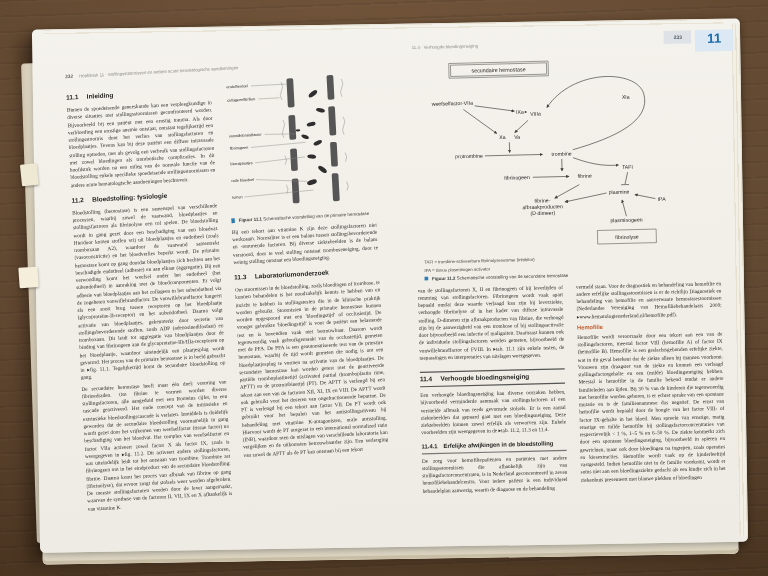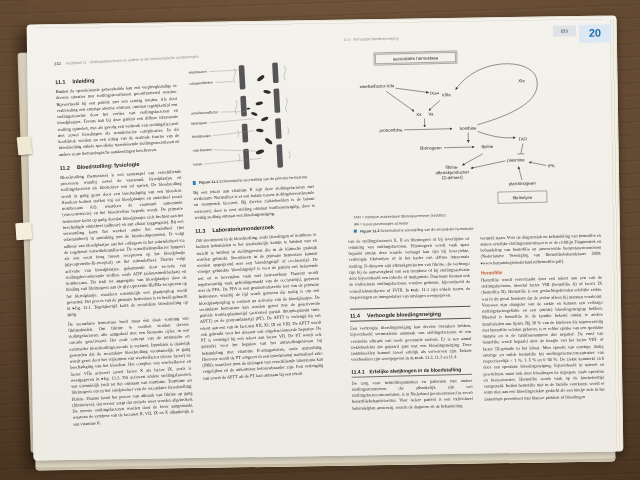--- a/index.html
+++ b/index.html
@@ -151,21 +151,21 @@
           <p class="b">Om stoornissen in de bloedstolling, zoals bloedingen of trombose, te kunnen behandelen is het noodzakelijk kennis te hebben van en inzicht te hebben in stollingstesten die in de klinische praktijk worden gebruikt. Stoornissen in de primaire hemostase kunnen worden opgespoord met een 'bloedingstijd' of occlusietijd. De vroeger gebruikte 'bloedingstijd' is voor de patiënt een belastende test en is bovendien vaak niet betrouwbaar. Daarom wordt tegenwoordig vaak gebruikgemaakt van de occlusietijd, gemeten met de PFA. De PFA is een geautomatiseerde test van de primaire hemostase, waarbij de tijd wordt gemeten die nodig is om een bloedplaatjesplug te vormen na activatie van de bloedplaatjes. De secundaire hemostase kan worden getest met de geactiveerde partiële tromboplastinetijd (activated partial thromboplastin time, APTT) en de protrombinetijd (PT). De APTT is verlengd bij een tekort aan een van de factoren XII, XI, IX en VIII. De APTT wordt ook gebruikt voor het doseren van ongefractioneerde heparine. De PT is verlengd bij een tekort aan factor VII. De PT wordt ook gebruikt voor het bepalen van het antistollingsniveau bij behandeling met vitamine K-antagonisten, orale antistolling. Hiervoor wordt de PT omgezet in een international normalized ratio (INR), waardoor men de uitslagen van verschillende laboratoria kan vergelijken en de uitkomsten betrouwbaarder zijn. Een verlenging van zowel de APTT als de PT kan ontstaan bij een tekort</p>
         </div>
       </div>
     </div>
 
     <div class="rp">
       <div class="runhead">
         <span>11.4 · Verhoogde bloedingsneiging</span>
         <span class="tabs">
           <span class="tab233">233</span>
-          <span class="tab11" style="color: rgb(28, 109, 173);">20</span>
+          <span class="tab11" style="color: rgb(28, 109, 173);">11</span>
         </span>
       </div>
 
       <div class="fig2wrap">
         <svg width="224" height="160" viewBox="0 0 230 170">
           <defs>
             <marker id="ah" viewBox="0 0 6 6" refX="5" refY="3" markerWidth="5" markerHeight="5" orient="auto">
               <path d="M0 0 L6 3 L0 6 z" fill="#44443f"></path>
             </marker>
           </defs>

